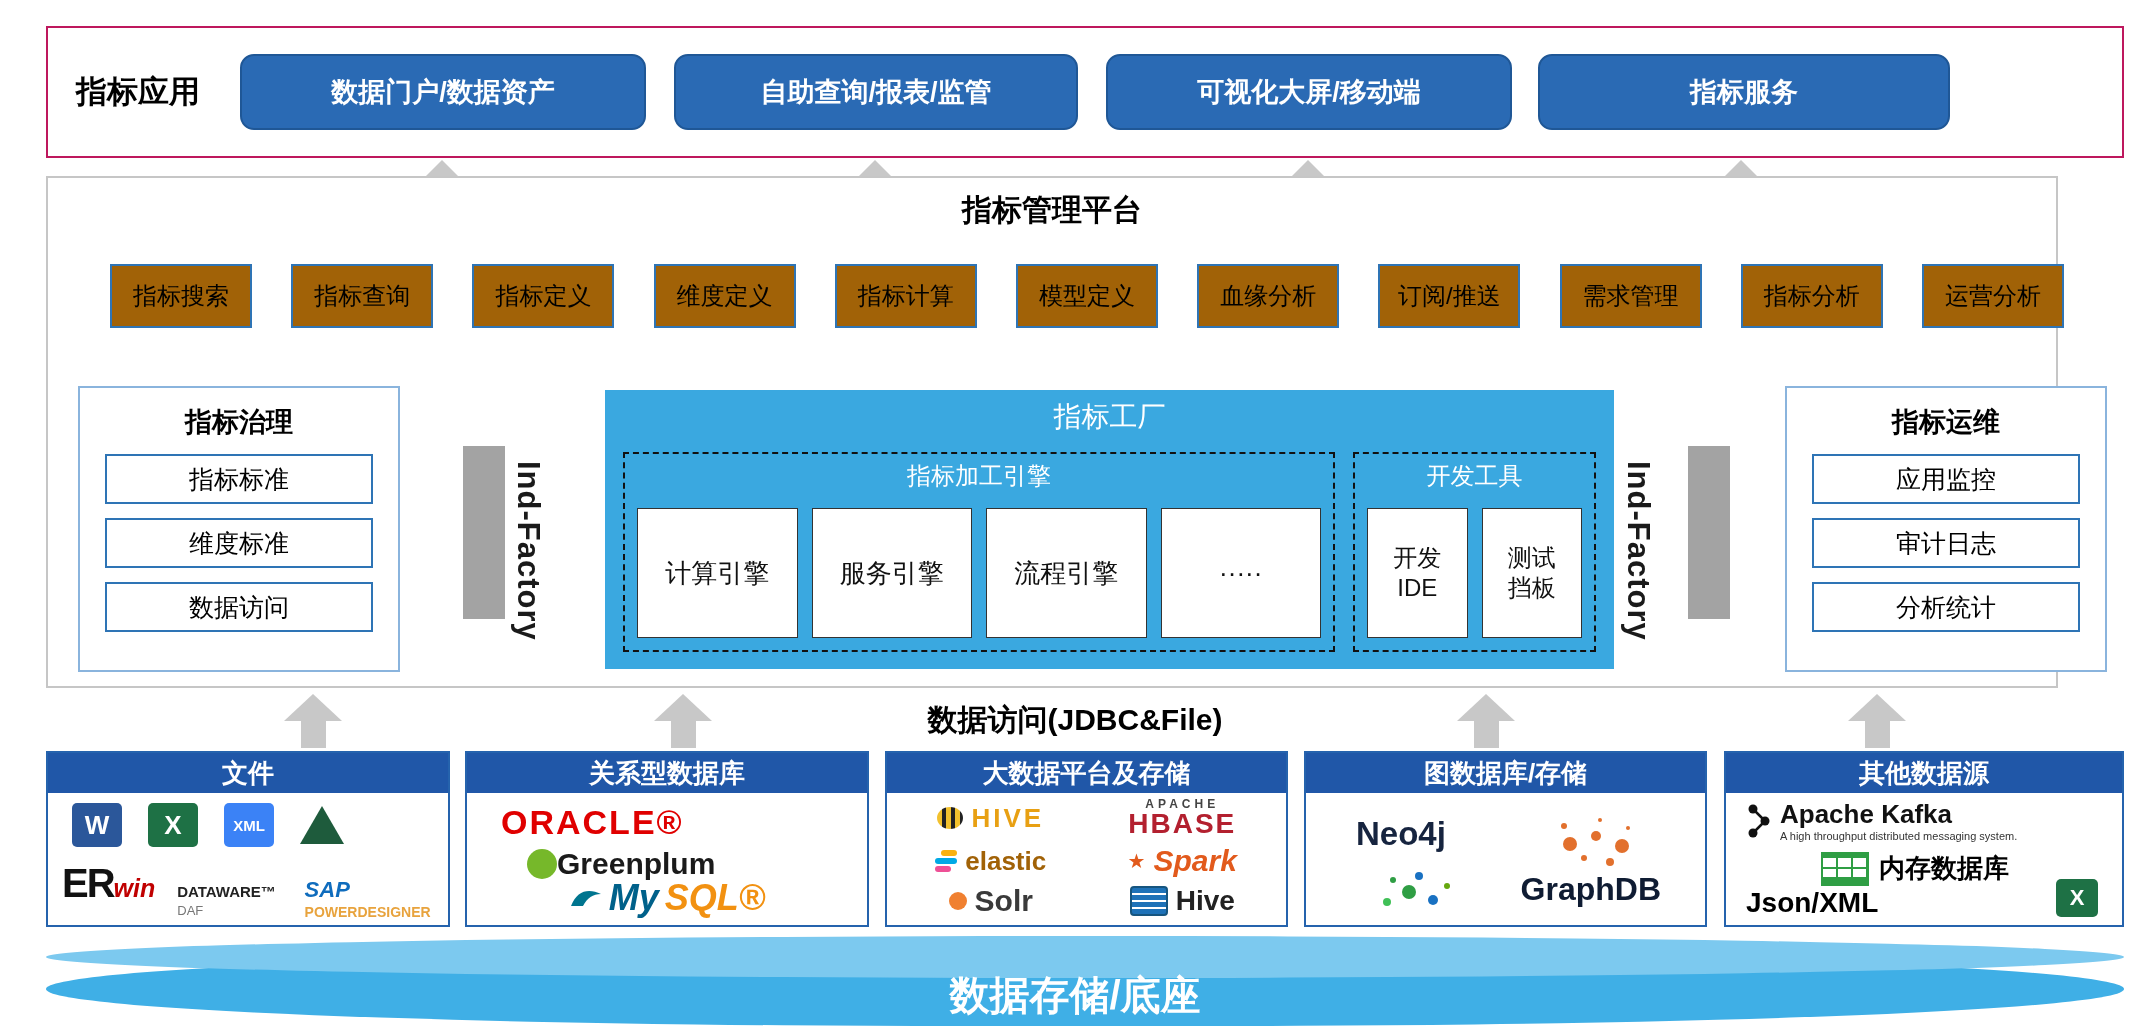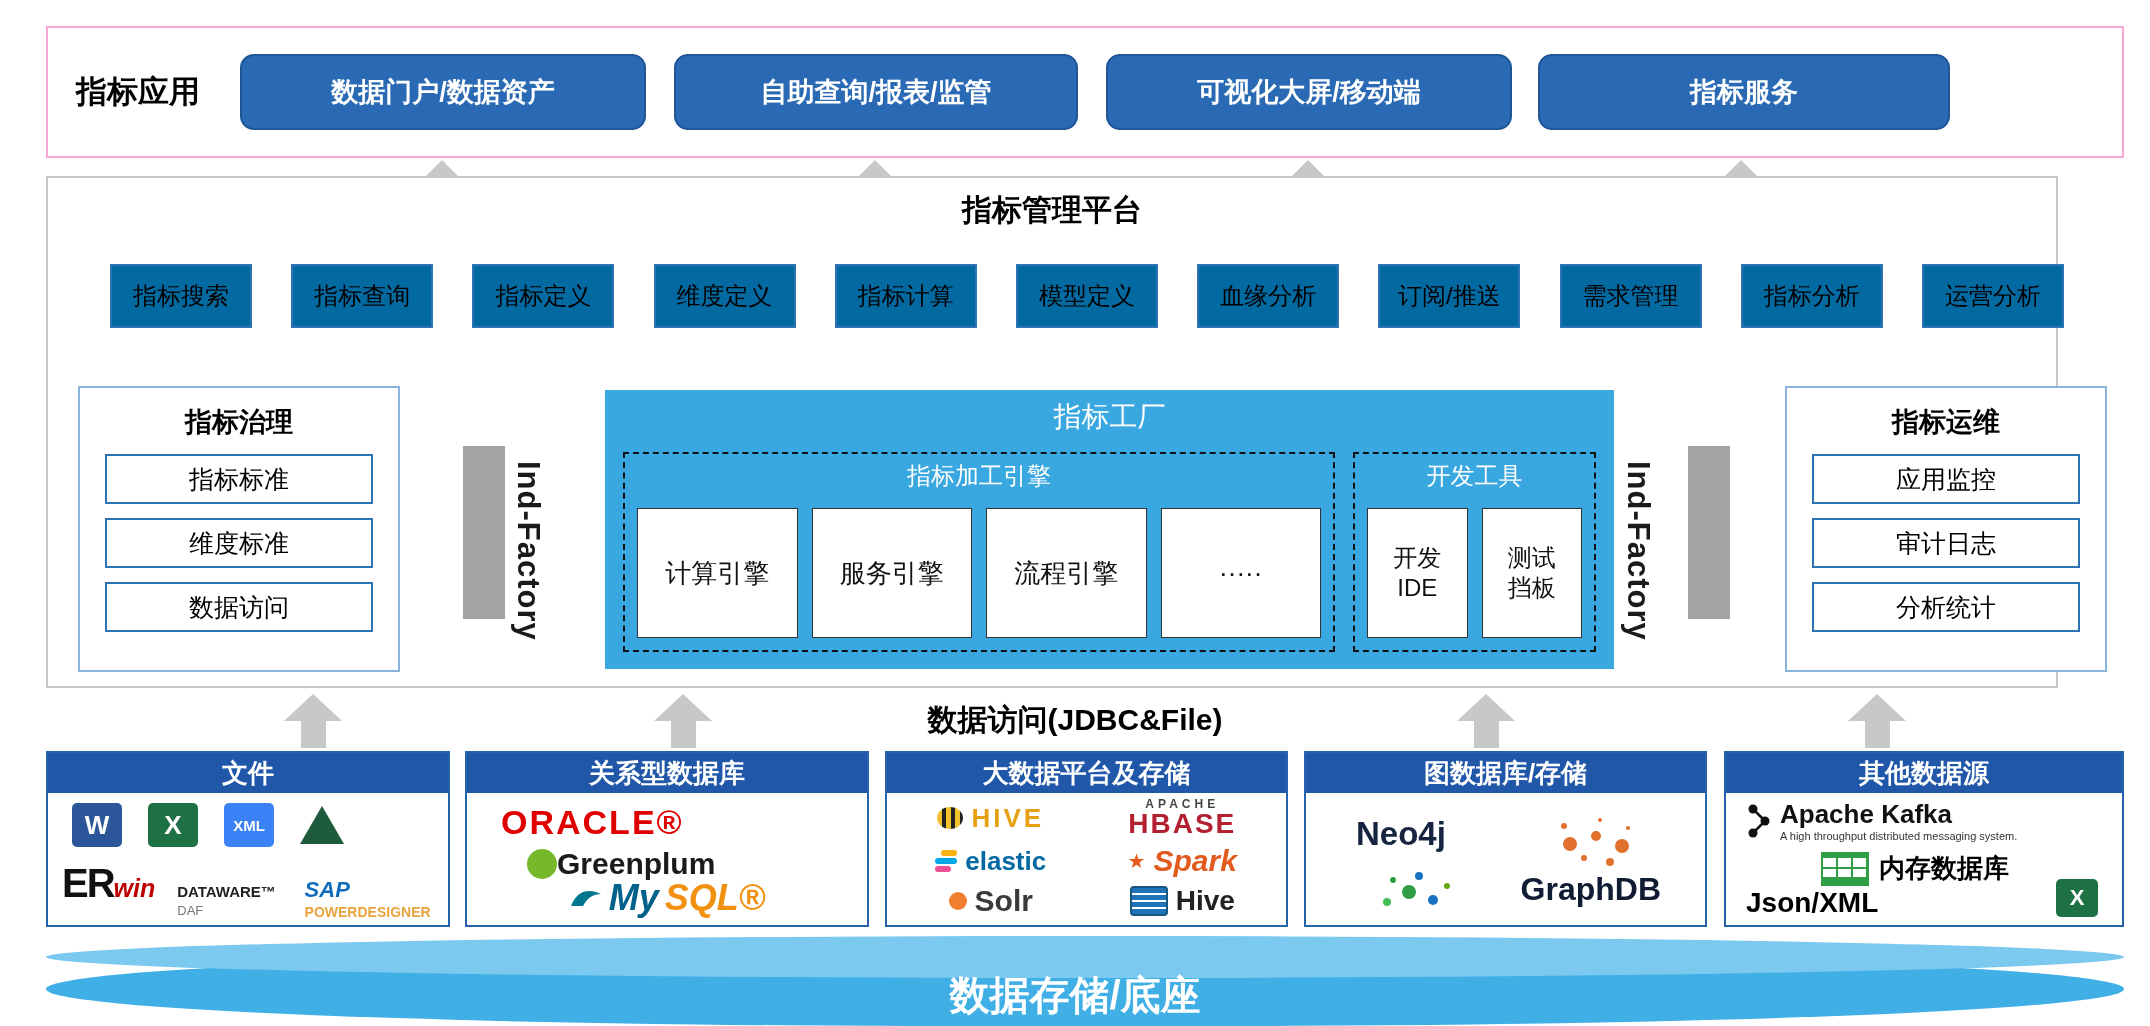--- a/index.html
+++ b/index.html
@@ -1,37 +1,37 @@
 <!DOCTYPE html>
 <html><head>
 <meta charset="utf-8">
 <style>
   html,body{margin:0;padding:0;background:#fff;}
   .canvas{position:relative;width:2150px;height:1026px;background:#fff;overflow:hidden;
           font-family:"Liberation Sans","DejaVu Sans",sans-serif;color:#000;}
 
   
-  .top-box{position:absolute;left:46px;top:26px;width:2078px;height:132px;border:2px solid #f9a8d4;box-sizing:border-box;background:#fff;}
+  .top-box{position:absolute;left:46px;top:26px;width:2078px;height:132px;border:2px solid #be185d;box-sizing:border-box;background:#fff;}
   .top-label{position:absolute;left:28px;top:0;height:100%;display:flex;align-items:center;font-size:31px;font-weight:700;}
   .top-btn{position:absolute;top:26px;height:76px;background:#2a6ab4;border:2px solid #1f5796;border-radius:14px;
            color:#fff;font-size:27px;font-weight:700;display:flex;align-items:center;justify-content:center;box-sizing:border-box;}
 
   
   .arrow{position:absolute;display:flex;flex-direction:column;align-items:center;}
   .arrow .head{width:0;height:0;border-left:32px solid transparent;border-right:32px solid transparent;border-bottom:32px solid #c8c8c8;}
   .arrow .stem{width:28px;background:#c8c8c8;}
   .arrow.lg .stem{height:46px;}
   .arrow.sm .head{border-left-width:29px;border-right-width:29px;border-bottom-width:27px;}
   .arrow.sm .stem{height:27px;width:25px;}
 
   
   .mid-box{position:absolute;left:46px;top:176px;width:2012px;height:512px;border:2px solid #c6c6c6;box-sizing:border-box;background:#fff;}
   .mid-title{position:absolute;left:0;top:12px;width:100%;text-align:center;font-size:30px;font-weight:700;}
   .mod-row{position:absolute;left:62px;top:86px;width:1954px;display:flex;justify-content:space-between;}
-  .mod{width:142px;height:64px;border:2px solid #2e74b5;box-sizing:border-box;background:#0369a1;
+  .mod{width:142px;height:64px;border:2px solid #2e74b5;box-sizing:border-box;background:#a16207;
        display:flex;align-items:center;justify-content:center;font-size:24px;font-weight:500;}
 
   .panel{position:absolute;border:2px solid #8ab4dd;box-sizing:border-box;background:#fff;}
   .panel-title{text-align:center;font-size:27px;font-weight:700;margin-top:16px;}
   .panel-item{width:268px;height:50px;margin:14px auto 0;border:2px solid #2e74b5;box-sizing:border-box;
               display:flex;align-items:center;justify-content:center;font-size:25px;background:#fff;}
   .panel-item:first-of-type{margin-top:34px;}
 
   .vbar{position:absolute;width:42px;height:173px;background:#a3a3a3;}
   .indf{position:absolute;writing-mode:vertical-rl;height:245px;font-size:31px;font-weight:700;color:#1a1a1a;
@@ -84,21 +84,21 @@
   .bd-cell.col{flex-direction:column;gap:0;line-height:1;}
   .bee{width:26px;height:22px;border-radius:50%;background:repeating-linear-gradient(90deg,#f2c12e 0 5px,#222 5px 9px);display:inline-block;}
   .hive-y{font-size:26px;font-weight:800;color:#e8a013;letter-spacing:3px;}
   .apache-sm{font-size:12px;letter-spacing:4px;color:#444;font-weight:700;}
   .hbase{font-size:28px;font-weight:900;color:#b3202f;letter-spacing:2px;}
   .elastic-icon{display:inline-flex;flex-direction:column;gap:2px;}
   .elastic-icon i{display:block;height:6px;border-radius:3px;}
   .elastic-icon i:nth-child(1){width:16px;background:#f9b110;margin-left:6px;}
   .elastic-icon i:nth-child(2){width:22px;background:#00a9e5;}
   .elastic-icon i:nth-child(3){width:16px;background:#ee5096;}
-  .elastic-txt{font-size:26px;font-weight:700;color:#0369a1;}
+  .elastic-txt{font-size:26px;font-weight:700;color:#a16207;}
   .spark-star{color:#e25a1c;font-size:20px;}
   .spark-txt{font-size:30px;font-weight:800;font-style:italic;color:#e25a1c;}
   .solr-sun{width:18px;height:18px;border-radius:50%;background:#f08030;display:inline-block;}
   .solr-txt{font-size:30px;font-weight:800;color:#3a3a3a;}
   .hive-blue{width:34px;height:26px;border-radius:4px;border:2px solid #16557f;
              background:repeating-linear-gradient(180deg,#1e72b8 0 5px,#fff 5px 7px);display:inline-block;}
   .hive-b-txt{font-size:28px;font-weight:700;color:#222;}
 
   
   .neo4j{position:absolute;left:50px;top:22px;font-size:33px;font-weight:600;color:#16243f;}

